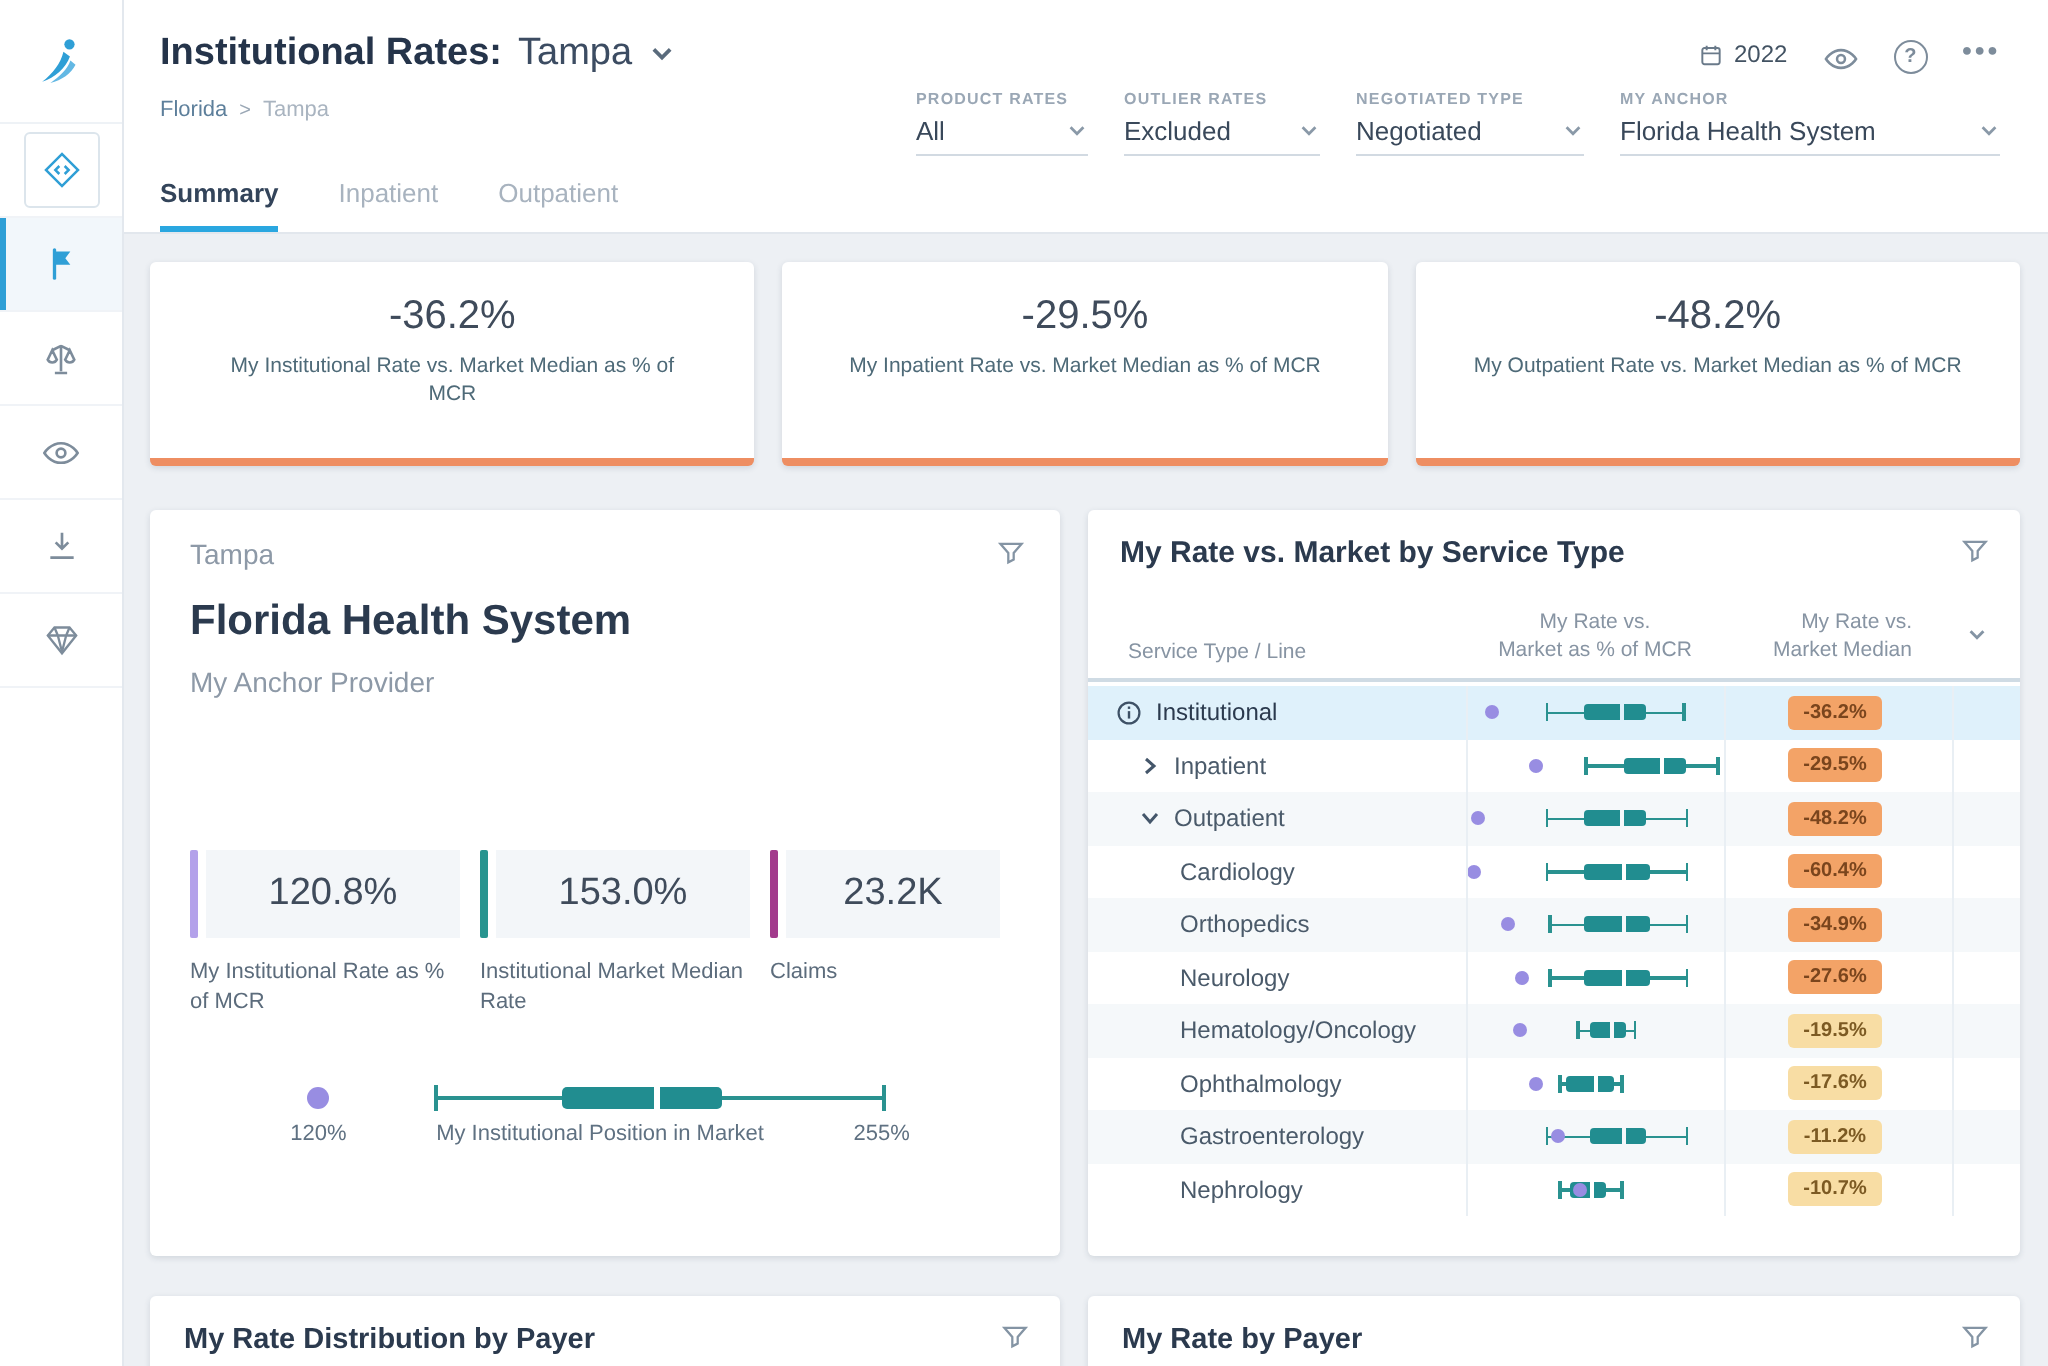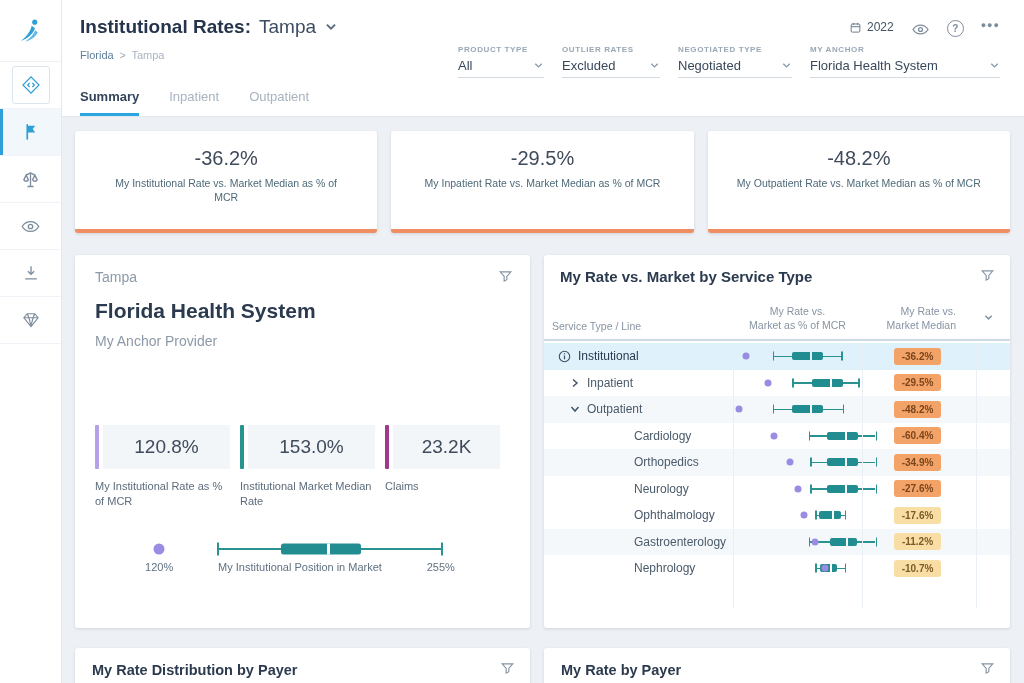--- a/index.html
+++ b/index.html
@@ -69,34 +69,34 @@
   .bp-line { height:1.5px; margin-top:-0.75px; background:#2a9290; }
   .bp-cap  { width:1.5px; height:9px; transform:translateY(-50%); background:#2a9290; }
   .bp-box  { height:8px; transform:translateY(-50%); border-radius:2px; background:#218d90; }
   .bp-med  { width:2px; height:8px; transform:translateY(-50%); background:#fff; }
   .bp-dot  { width:7px; height:7px; transform:translate(-50%,-50%); border-radius:50%; background:#988de2; }
   
   .table-card { left:544px; top:255px; width:466px; height:373px; overflow:hidden;}
   .tc-title { position:absolute; left:16px; top:13px; font-size:15px; font-weight:700; color:#2b3a4e;}
   .tc-funnel { position:absolute; right:14px; top:12px; }
   .thead { position:absolute; left:0; top:40px; width:100%; height:46px; border-bottom:2px solid #cfdbe4; font-size:10.5px; color:#8794a3;}
-  .h-name { position:absolute; left:8px; bottom:7px; }
+  .h-name { position:absolute; left:20px; bottom:7px; }
   .h-plot { position:absolute; left:189px; width:129px; bottom:7px; text-align:center; line-height:1.35;}
   .h-badge { position:absolute; left:300px; width:112px; bottom:7px; text-align:right; line-height:1.35; cursor:pointer;}
   .h-sort { position:absolute; right:16px; bottom:16px; cursor:pointer;}
   .rows { position:absolute; left:0; top:88px; width:100%; }
   .trow { height:26.5px; display:flex; align-items:center; cursor:pointer; position:relative;}
   .trow.alt { background:#f5f8fa; }
   .trow.alt .bp-med { background:#f5f8fa; }
   .trow.hl { background:#dff1fb; }
   .trow.hl .bp-med { background:#dff1fb; }
   .cell-name { width:189px; display:flex; align-items:center; gap:7px; font-size:12px; color:#4a5a6a; padding-left:14px;}
   .trow.hl .cell-name { font-weight:400; color:#2b3a4e; }
   .cell-name.lvl1 { padding-left:26px; }
-  .cell-name.lvl2 { padding-left:46px;margin-left:44px; }
+  .cell-name.lvl2 { padding-left:46px; }
   .cell-plot { width:129px; position:relative; height:100%; }
   .cell-badge { flex:1; display:flex; justify-content:flex-end; padding-right:69px; }
   .badge { width:47px; text-align:center; font-size:10px; font-weight:700; padding:3px 0; border-radius:3px; color:#7a451d;}
   .badge.strong { background:#f3a367; }
   .badge.light  { background:#f8dda4; color:#7c5a23;}
   .vline { position:absolute; top:88px; height:265px; width:1px; background:#e9eff4; z-index:3; pointer-events:none;}
   
   .bcard { top:648px; height:70px; }
   .bc-title { position:absolute; left:17px; top:14px; font-size:14.5px; font-weight:700; color:#2b3a4e;}
   .bc-funnel { position:absolute; right:14px; top:12px; }
@@ -181,21 +181,21 @@
       <svg width="19" height="19" viewBox="0 0 24 24" fill="none" stroke="#7d8c9b" stroke-width="1.6">
         <path d="M2.5 12s3.4-5.6 9.5-5.6 9.5 5.6 9.5 5.6-3.4 5.6-9.5 5.6S2.5 12 2.5 12z"></path>
           <circle cx="12" cy="12" r="2.5"></circle>
       </svg>
       <span class="help-ic">?</span>
       <span class="more-ic">●●●</span>
     </div>
 
     <div class="filters">
       <div class="filter f-w1">
-        <span class="flabel">PRODUCT TYPE</span>
+        <span class="flabel">PRODUCT RATES</span>
         <span class="fval">
             <span>All</span>
           <svg width="11" height="11" viewBox="0 0 12 12" fill="none" stroke="#8a99a8" stroke-width="1.5">
               <path d="M2.5 4 6 7.5 9.5 4"></path>
             </svg>
           </span>
       </div>
       <div class="filter f-w3">
         <span class="flabel">OUTLIER RATES</span>
         <span class="fval">
@@ -416,20 +416,36 @@
             <span class="bp-cap" style="left:32%"></span>
             <span class="bp-cap" style="left:85%"></span>
             <span class="bp-box" style="left:46%;width:25%"></span>
             <span class="bp-med" style="left:60.5%"></span>
             <span class="bp-dot" style="left:22%"></span>
           </div>
           <div class="cell-badge">
             <span class="badge strong">-27.6%</span>
           </div>
         </div>
+        <div class="trow alt">
+          <div class="cell-name lvl2">
+            <span>Hematology/Oncology</span>
+          </div>
+          <div class="cell-plot">
+            <span class="bp-line" style="left:43%;width:22%"></span>
+            <span class="bp-cap" style="left:43%"></span>
+            <span class="bp-cap" style="left:65%"></span>
+            <span class="bp-box" style="left:48%;width:14%"></span>
+            <span class="bp-med" style="left:56.1%"></span>
+            <span class="bp-dot" style="left:21%"></span>
+          </div>
+          <div class="cell-badge">
+            <span class="badge light">-19.5%</span>
+          </div>
+        </div>
         <div class="trow ">
           <div class="cell-name lvl2">
             <span>Ophthalmology</span>
           </div>
           <div class="cell-plot">
             <span class="bp-line" style="left:36%;width:24%"></span>
             <span class="bp-cap" style="left:36%"></span>
             <span class="bp-cap" style="left:60%"></span>
             <span class="bp-box" style="left:39%;width:18%"></span>
             <span class="bp-med" style="left:49.4%"></span>

